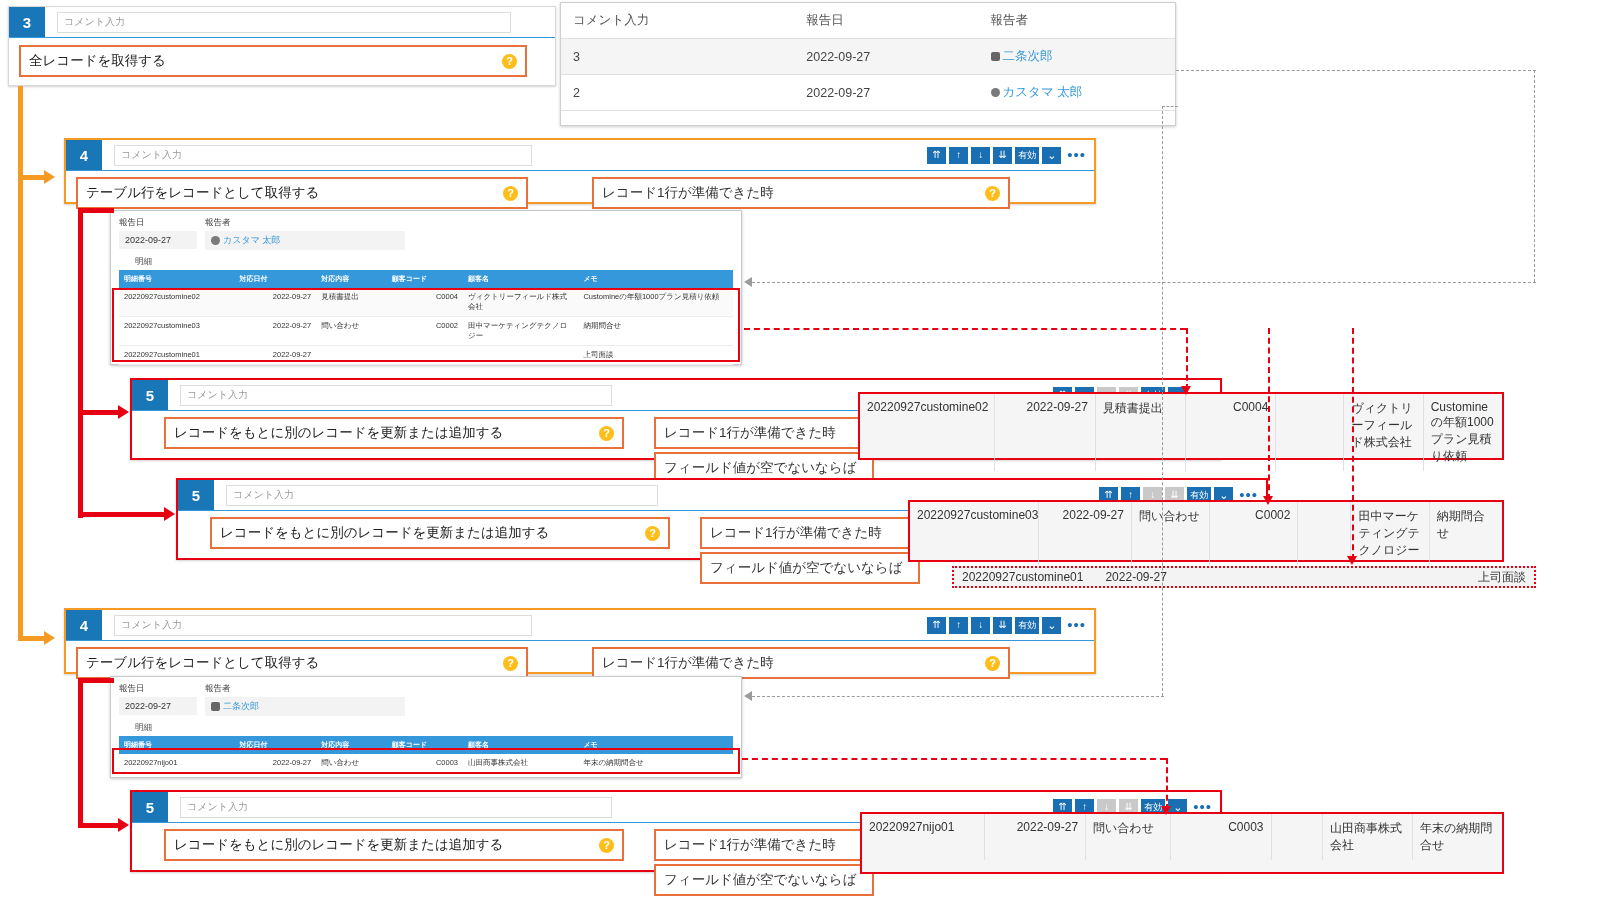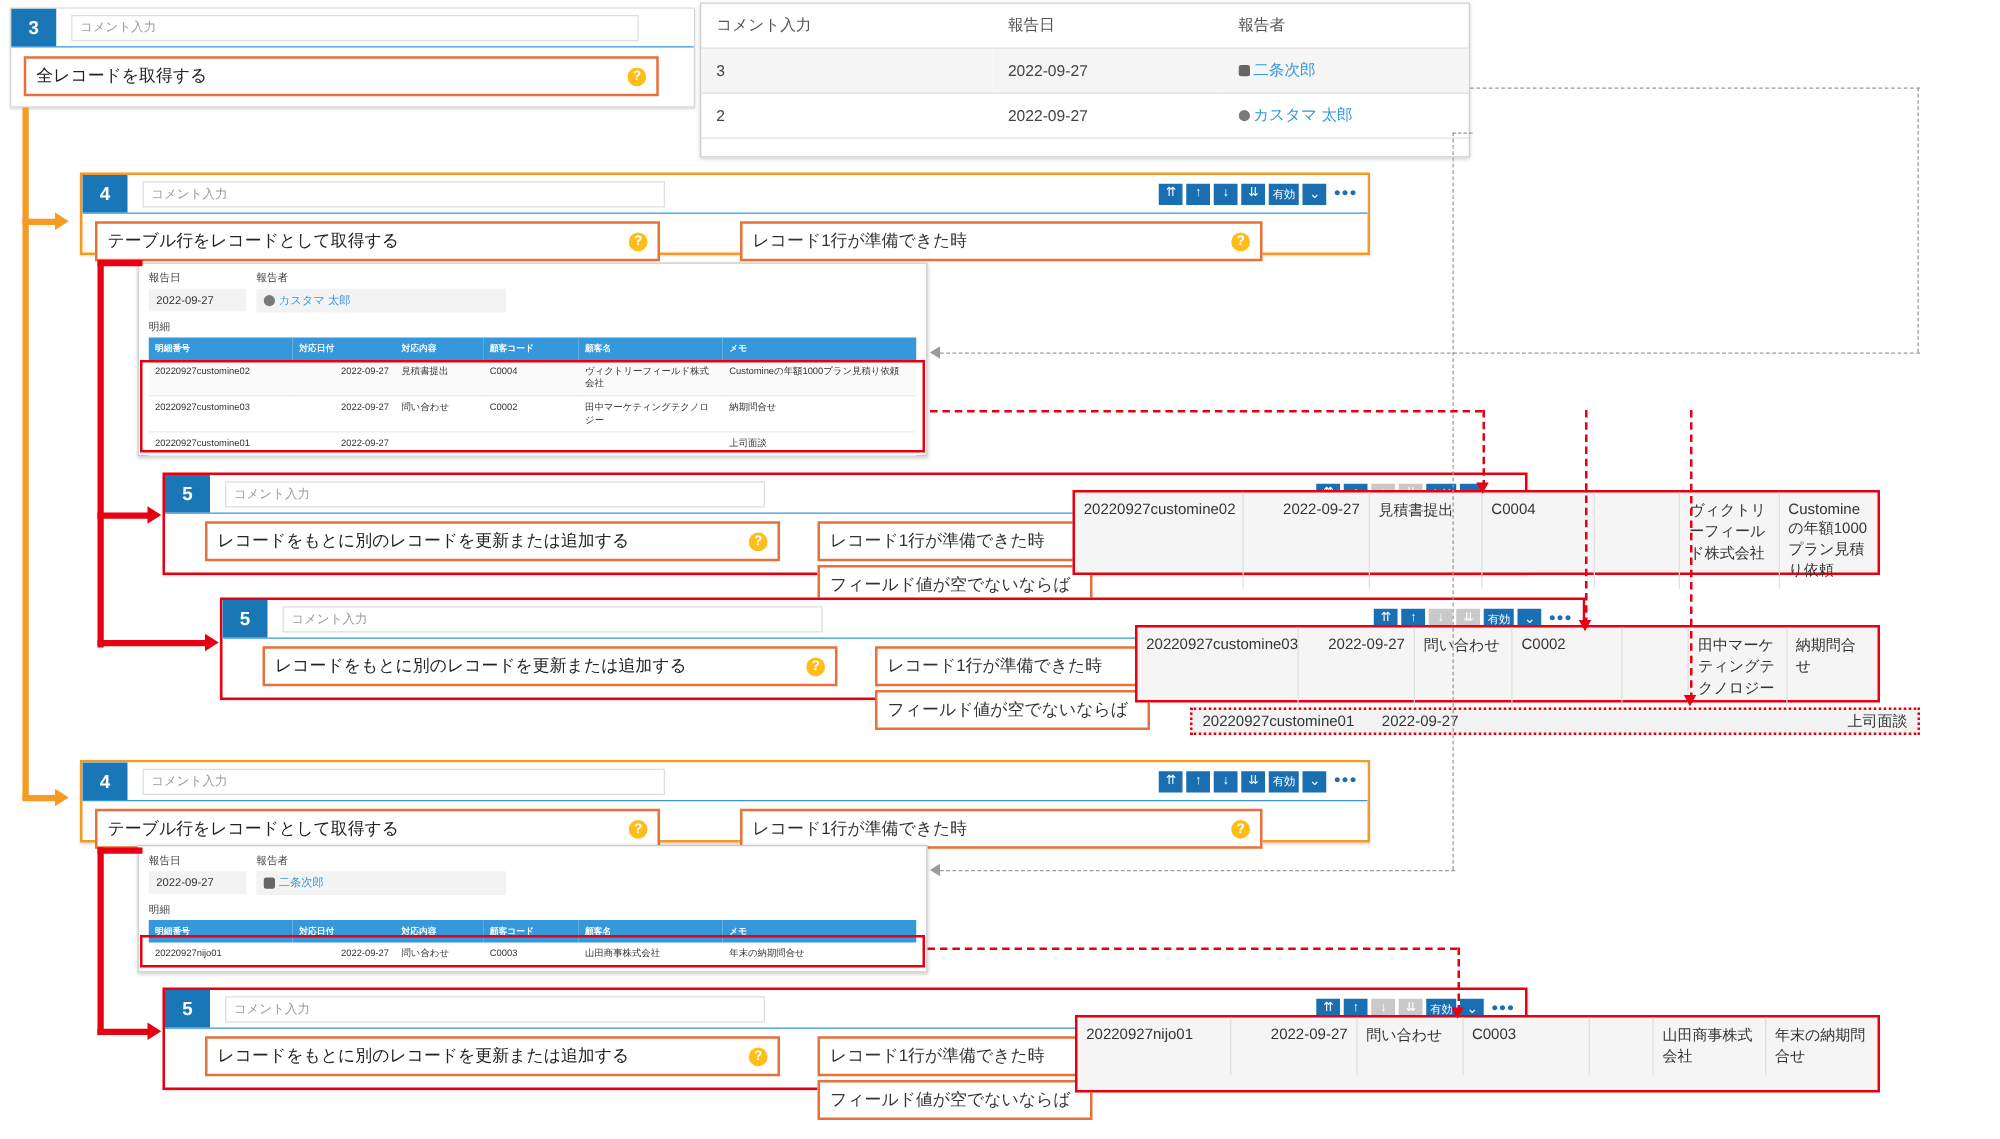--- a/index.html
+++ b/index.html
@@ -30,29 +30,29 @@
   .act-label{white-space:nowrap;}
   .qmark{width:15px;height:15px;border-radius:50%;background:#ffbd1a;color:#fff;font-size:11px;font-weight:bold;
          display:flex;align-items:center;justify-content:center;margin-left:auto;flex:0 0 auto;}
   .cond-col{margin-left:14px;display:flex;flex-direction:column;gap:3px;}
   .cond-box{border:2px solid #e8703a;height:28px;display:flex;align-items:center;padding:0 8px;font-size:13.5px;background:#fff;gap:12px;}
   .rec-table{border:1px solid #cfcfcf;box-shadow:0 1px 3px rgba(0,0,0,.2);background:#fff;}
   .rec-table table{width:100%;border-collapse:collapse;font-size:12.5px;}
   .rec-table th{font-weight:normal;color:#555;padding:9px 12px;border-bottom:1px solid #e0e0e0;text-align:left;}
   .rec-table td{padding:9px 12px;border-bottom:1px solid #e0e0e0;color:#444;}
   .rec-table tr.shade td{background:#f5f5f5;}
-  .lnk{color:#3498db;}
+  .lnk{color:#3498db;text-align:right;}
 
   
   .detail-panel{background:#fff;border:1px solid #c8c8c8;box-shadow:0 1px 3px rgba(0,0,0,.22);padding:6px 8px 0 8px;}
   .fld-row{display:flex;gap:14px;}
   .fld{display:flex;flex-direction:column;}
   .fld-lbl{font-size:8.5px;color:#444;margin-bottom:2px;}
   .fld-val{background:#f3f3f3;font-size:9px;color:#333;padding:3px 6px;min-height:12px;display:flex;align-items:center;}
-  .sub-lbl{font-size:8.5px;color:#444;margin:6px 0 2px 0;}
+  .sub-lbl{font-size:8.5px;color:#444;margin:6px 0 2px 16px;}
   .dtl-tbl{width:100%;border-collapse:collapse;font-size:7.5px;table-layout:fixed;}
   .dtl-tbl th{background:#3498db;color:#fff;font-weight:bold;text-align:left;padding:4px 5px;font-size:7px;}
   .dtl-tbl td{padding:4px 5px;border-bottom:1px solid #ececec;color:#333;vertical-align:top;word-break:break-all;}
   .dtl-tbl tr.hl td{background:#fafafa;}
   .num{text-align:right;}
   .avatar{display:inline-block;width:9px;height:9px;background:#666;border-radius:2px;margin-right:3px;vertical-align:-1px;}
   .avatar.round{border-radius:50%;background:#7a7a7a;}
 
   
   .row-pop{border:2px solid #e60012;background:#f5f5f5;}

